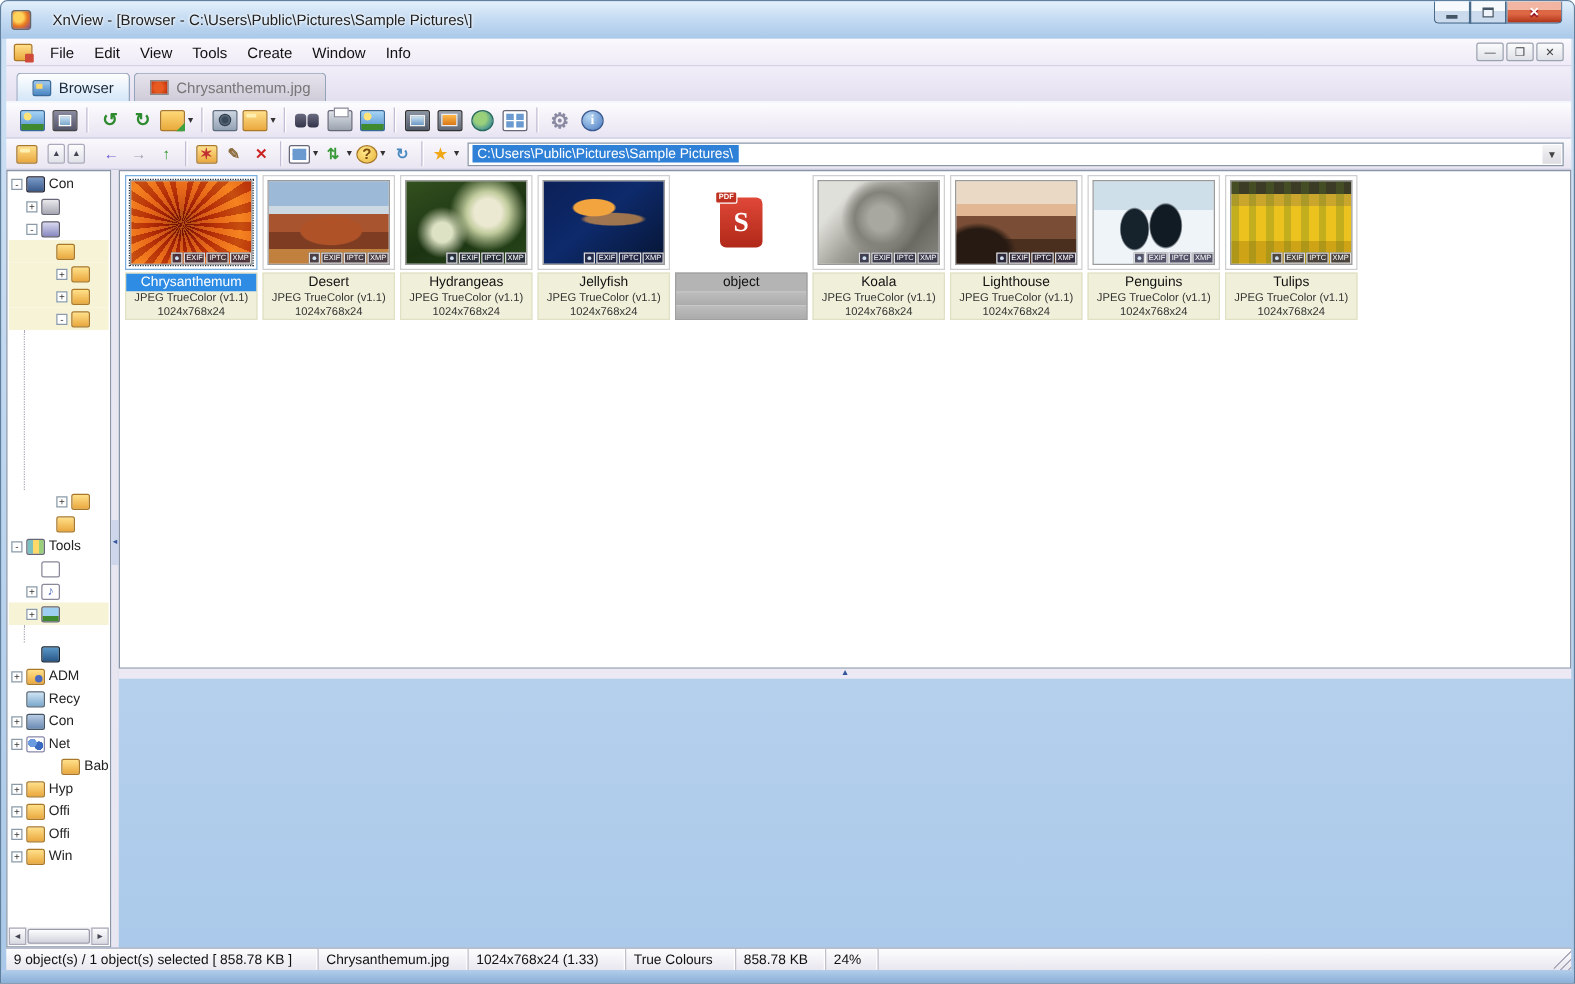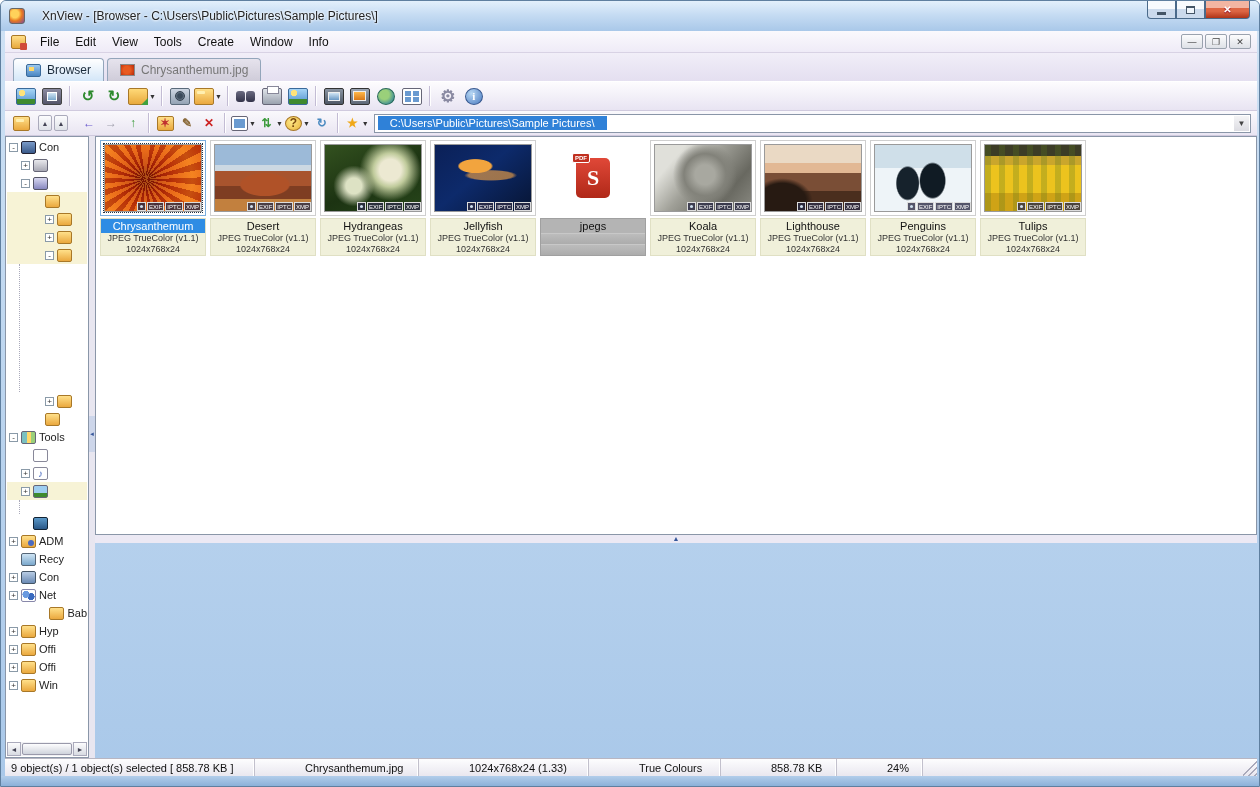--- a/index.html
+++ b/index.html
@@ -82,21 +82,21 @@
   .ic-edit { background:none; color:#8a6a3a; font-size:14px; }
   .ic-del { background:none; color:#cc2222; font-size:14px; }
   .ic-sort { background:none; color:#3a9a3a; font-size:12px; }
   .ic-filter { background:radial-gradient(circle at 40% 35%, #ffe98a, #e8b43c); border-radius:50%; width:15px; color:#7a4a10; font-size:11px; border:1px solid #a87828; }
   .ic-refresh { background:none; color:#4a8ac0; font-size:15px; }
   .ic-star { background:none; color:#f0a818; font-size:15px; }
   .pane-btn { width:14px; height:16px; border:1px solid #aab; background:linear-gradient(#fcfcfd,#dfe2e8); font-size:7px; color:#445; display:flex; align-items:center; justify-content:center; margin-right:2px; border-radius:2px; }
   .panegrp { display:flex; margin:0 8px 0 6px; }
 
   .addressbar { flex:1; height:19px; margin:0 6px 0 4px; background:#fff; border:1px solid #8a96a8; display:flex; align-items:center; font-size:11px; padding-left:3px; position:relative; }
-  .addr-sel { background:#2f81d8; color:#fff; padding:1px 12px; white-space:nowrap; }
+  .addr-sel { background:#2f81d8; color:#fff; padding:1px 4px; white-space:nowrap; }
   .addr-dd { position:absolute; right:1px; top:1px; bottom:1px; width:15px; display:flex; align-items:center; justify-content:center; font-size:8px; color:#444; background:linear-gradient(#f4f4f6,#dcdce2); }
 
   
   .tree { position:absolute; left:4px; top:135px; width:84px; height:622px; background:#fff; border:1px solid #8a96a8; overflow:hidden; }
   .tree-inner { position:absolute; inset:1px 1px 16px 1px; overflow:hidden; }
   .trow { display:flex; align-items:center; height:18px; white-space:nowrap; font-size:11px; color:#222; }
   .trow.hl { background:#f7f3d6; }
   .texp { width:9px; height:9px; border:1px solid #8a9aa8; background:#fff; font-size:8px; line-height:7px; text-align:center; color:#333; margin-right:3px; flex:none; }
   .texp.none { border:none; background:none; }
   .tic { width:15px; height:13px; flex:none; margin-right:3px; border-radius:2px; position:relative; }
@@ -177,21 +177,21 @@
   .hsplit { position:absolute; left:94px; top:534px; width:1162px; height:8px; background:#ece9f4; text-align:center; }
   .hsplit .grip { color:#35569a; font-size:7px; line-height:8px; }
   .panel { position:absolute; left:94px; top:542px; width:1162px; height:215px; }
   .ptabs { height:23px; display:flex; align-items:flex-end; padding-left:2px; background:#ece9f4; }
   .ptab { height:19px; padding:0 10px; font-size:11px; color:#222; border:1px solid #9aa6b4; border-bottom:none; border-radius:3px 3px 0 0; background:linear-gradient(#fbfbfc,#d9d9de); margin-right:1px; display:flex; align-items:center; min-width:48px; justify-content:center; }
   .ptab.active { height:22px; background:#fff; }
   .preview { position:absolute; left:0; top:23px; right:0; bottom:0; background:#808080; border:1px solid #666; overflow:hidden; }
   .preview-img { position:absolute; left:453px; top:0; width:256px; height:100%; border-bottom:2px solid #8a2a10; }
 
   
-  .statusbar { position:absolute; left:4px; top:757px; width:1252px; height:18px; background:linear-gradient(#fdfdfe,#e9e7ef); display:flex; font-size:11px; color:#111; align-items:center; border-top:1px solid #b8b6c2;gap:44px; }
+  .statusbar { position:absolute; left:4px; top:757px; width:1252px; height:18px; background:linear-gradient(#fdfdfe,#e9e7ef); display:flex; font-size:11px; color:#111; align-items:center; border-top:1px solid #b8b6c2; }
   .sseg { height:100%; display:flex; align-items:center; padding:0 6px; border-right:1px solid #c2c0cc; box-shadow:inset -1px 0 0 #fff; white-space:nowrap; overflow:hidden; }
   .sseg.fill { flex:1; border-right:none; box-shadow:none; }
   .grip-corner { width:14px; height:100%; background:
     linear-gradient(135deg, rgba(0,0,0,0) 0 50%, #aab 50% 55%, rgba(0,0,0,0) 55% 70%, #aab 70% 75%, rgba(0,0,0,0) 75% 90%, #aab 90% 95%, rgba(0,0,0,0) 95%); }
 
   .bottomframe { position:absolute; left:0; top:775px; width:1260px; height:12px; background:linear-gradient(#b2cdea,#84abd6); }
 </style>
 </head>
 <body>
 
@@ -549,21 +549,21 @@
             <div class="thumb-name">Jellyfish</div>
             <div class="thumb-info">JPEG TrueColor (v1.1)</div>
             <div class="thumb-info">1024x768x24</div>
           </div>
         </div>
         <div class="thumb-item file">
           <div class="thumb-box">
             <div class="sumatra">S<div class="pdf-tag">PDF</div></div>
           </div>
           <div class="thumb-label">
-            <div class="thumb-name">jpegs</div>
+            <div class="thumb-name">object</div>
             <div class="thumb-info"></div>
             <div class="thumb-info"></div>
           </div>
         </div>
         <div class="thumb-item">
           <div class="thumb-box">
             <div class="art art-koala"></div>
             <div class="badges">
               <div class="badge cam"></div>
               <div class="badge">EXIF</div>

